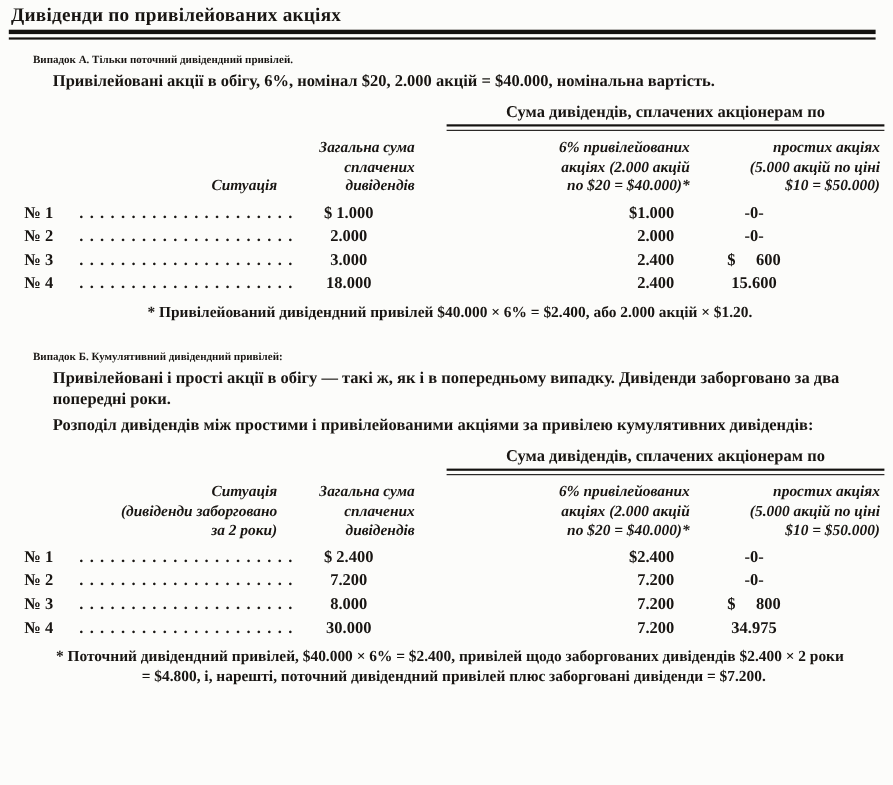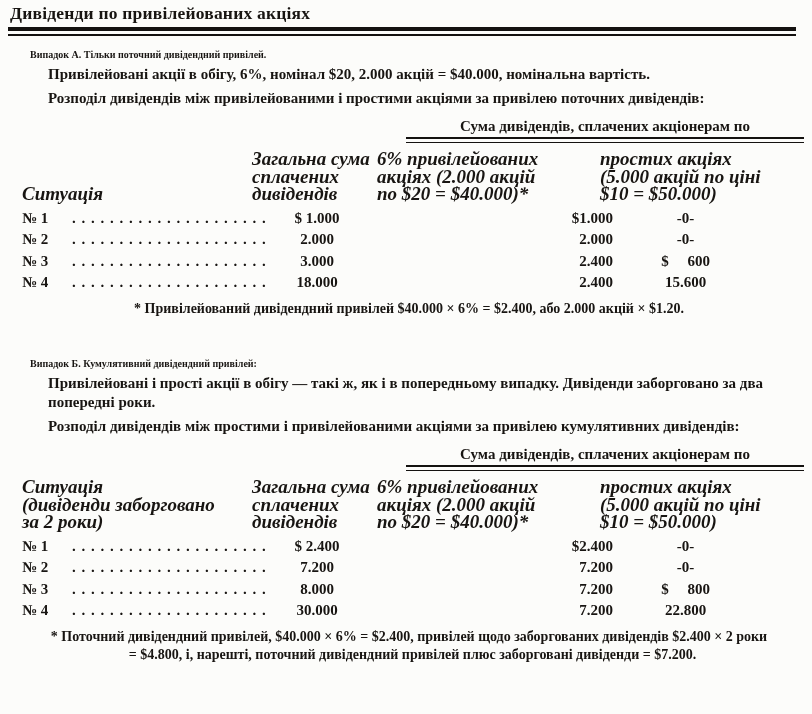--- a/index.html
+++ b/index.html
@@ -17,54 +17,53 @@
 
   .case-heading{font-size:10px;margin:13px 0 5px 22px;}
   .body-para{font-size:15px;line-height:19px;margin:4px 0 0 40px;padding-right:10px;}
   .hang-para{font-size:15px;line-height:19px;margin:5px 0 0 58px;text-indent:-18px;padding-right:34px;}
 
   .tbl{margin-top:9px;}
   .span-hdr{margin-left:398px;width:398px;text-align:center;font-size:15px;line-height:18px;}
   .span-rule{margin-left:398px;width:398px;height:3px;border-top:2px solid #141210;border-bottom:1.5px solid #141210;margin-top:2px;}
 
   .hdr-row{display:flex;align-items:flex-end;padding-left:14px;margin-top:7px;}
-  .hcell{font-style:italic;font-size:19px;line-height:17.5px;text-align:left;white-space:pre-line;}
+  .hcell{font-style:italic;font-size:14px;line-height:17.5px;text-align:right;white-space:pre-line;}
   .h1{width:230px;font-family:Liberation Serif, serif;}
   .h2{width:125px;}
   .h3{width:250px;}
   .h4{width:145px;overflow:visible;}
   .h4 > span{display:inline-block;width:200px;margin-left:-27px;}
 
   .rows{margin-top:5px;}
   .row{display:flex;align-items:baseline;padding-left:14px;font-size:15px;line-height:21.5px;}
   .leftgrp{display:flex;align-items:baseline;width:341px;}
   .num{width:46px;white-space:pre;}
   .dots{flex:1;overflow:hidden;white-space:pre;letter-spacing:1px;padding:0 4px;}
   .amt{width:92px;text-align:center;white-space:pre;}
   .c3{width:250px;text-align:right;white-space:pre;}
   .c4{width:145px;text-align:center;white-space:pre;}
 
   .footnote{font-size:14px;line-height:18.5px;margin:6px 24px 0 38px;padding-left:7px;text-indent:-7px;text-align:center;}
 
-  .section-b{margin-top:40px;}
+  .section-b{margin-top:25px;}
 </style>
 </head>
 <body>
 
 <div class="page">
 
   <div class="doc-title">Дивіденди по привілейованих акціях</div>
   <div class="title-rule"></div>
 
   <div>
     <div class="case-heading">Випадок А. Тільки поточний дивідендний привілей.</div>
     <div class="body-para">
       <div>Привілейовані акції в обігу, 6%, номінал $20, 2.000 акцій = $40.000, номінальна вартість.</div>
     </div>
-    <div class="hang-para">Розподіл дивідендів між привілейованими і простими акціями за привілею поточних дивідендів:</div>
 
     <div class="tbl">
       <div class="span-hdr">Сума дивідендів, сплачених акціонерам по</div>
       <div class="span-rule"></div>
 
       <div class="hdr-row">
         <div class="hcell h1">Ситуація</div>
         <div class="hcell h2">Загальна сума
 сплачених
 дивідендів</div>
@@ -171,21 +170,21 @@
           <span class="c3">7.200</span>
           <span class="c4">$     800</span>
         </div>
         <div class="row">
           <div class="leftgrp">
             <span class="num">№ 4</span>
             <span class="dots">. . . . . . . . . . . . . . . . . . . . . . . . . . . . . .</span>
             <span class="amt">30.000</span>
           </div>
           <span class="c3">7.200</span>
-          <span class="c4">22.800</span>
+          <span class="c4">34.975</span>
         </div>
       </div>
 
       <div class="footnote">* Поточний дивідендний привілей, $40.000 × 6% = $2.400, привілей щодо заборгованих дивідендів $2.400 × 2 роки = $4.800, і, нарешті, поточний дивідендний привілей плюс заборговані дивіденди = $7.200.</div>
     </div>
   </div>
 
 </div>
 
 </body></html>

